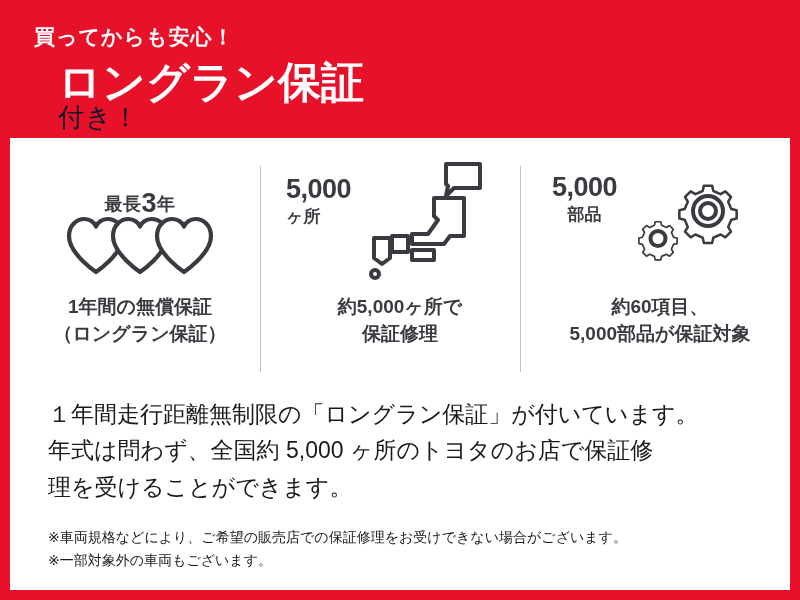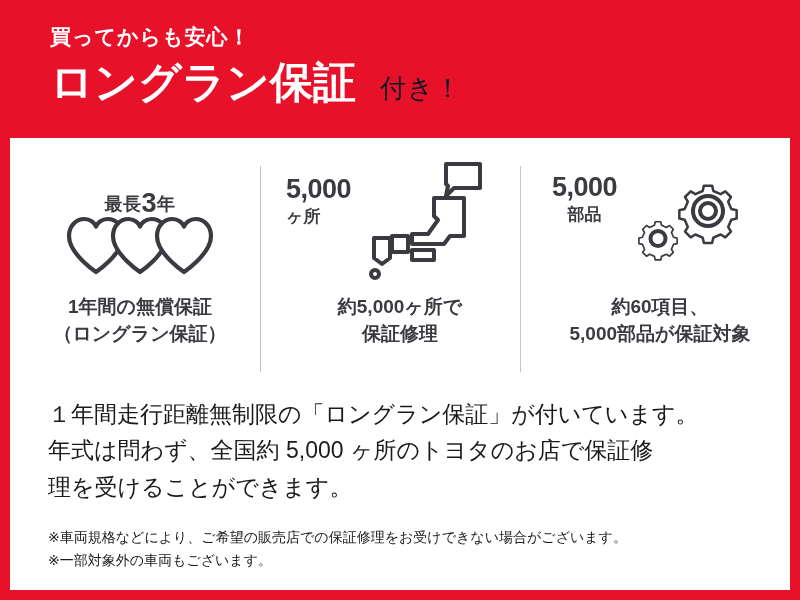--- a/index.html
+++ b/index.html
@@ -21,35 +21,36 @@
 
   
   .header {
     position: absolute;
     left: 0;
     top: 0;
     width: 800px;
     height: 138px;
     background: #e8112a;
     box-sizing: border-box;
-    padding: 26px 0 0 50px;
+    padding: 26px 0 0 34px;
   }
   .header-line1 {
     color: #ffffff;
     font-size: 21px;
     font-weight: bold;
     letter-spacing: 1px;
     line-height: 1;
     margin: 0 0 14px 0;
     white-space: nowrap;
   }
   .header-line2 {
     display: flex;
     align-items: baseline;
     white-space: nowrap;
+    flex-direction: column;
   }
   .header-main {
     color: #ffffff;
     font-size: 43px;
     font-weight: bold;
     letter-spacing: 0px;
     line-height: 1;
   }
   .header-sub {
     color: #0f172a;

